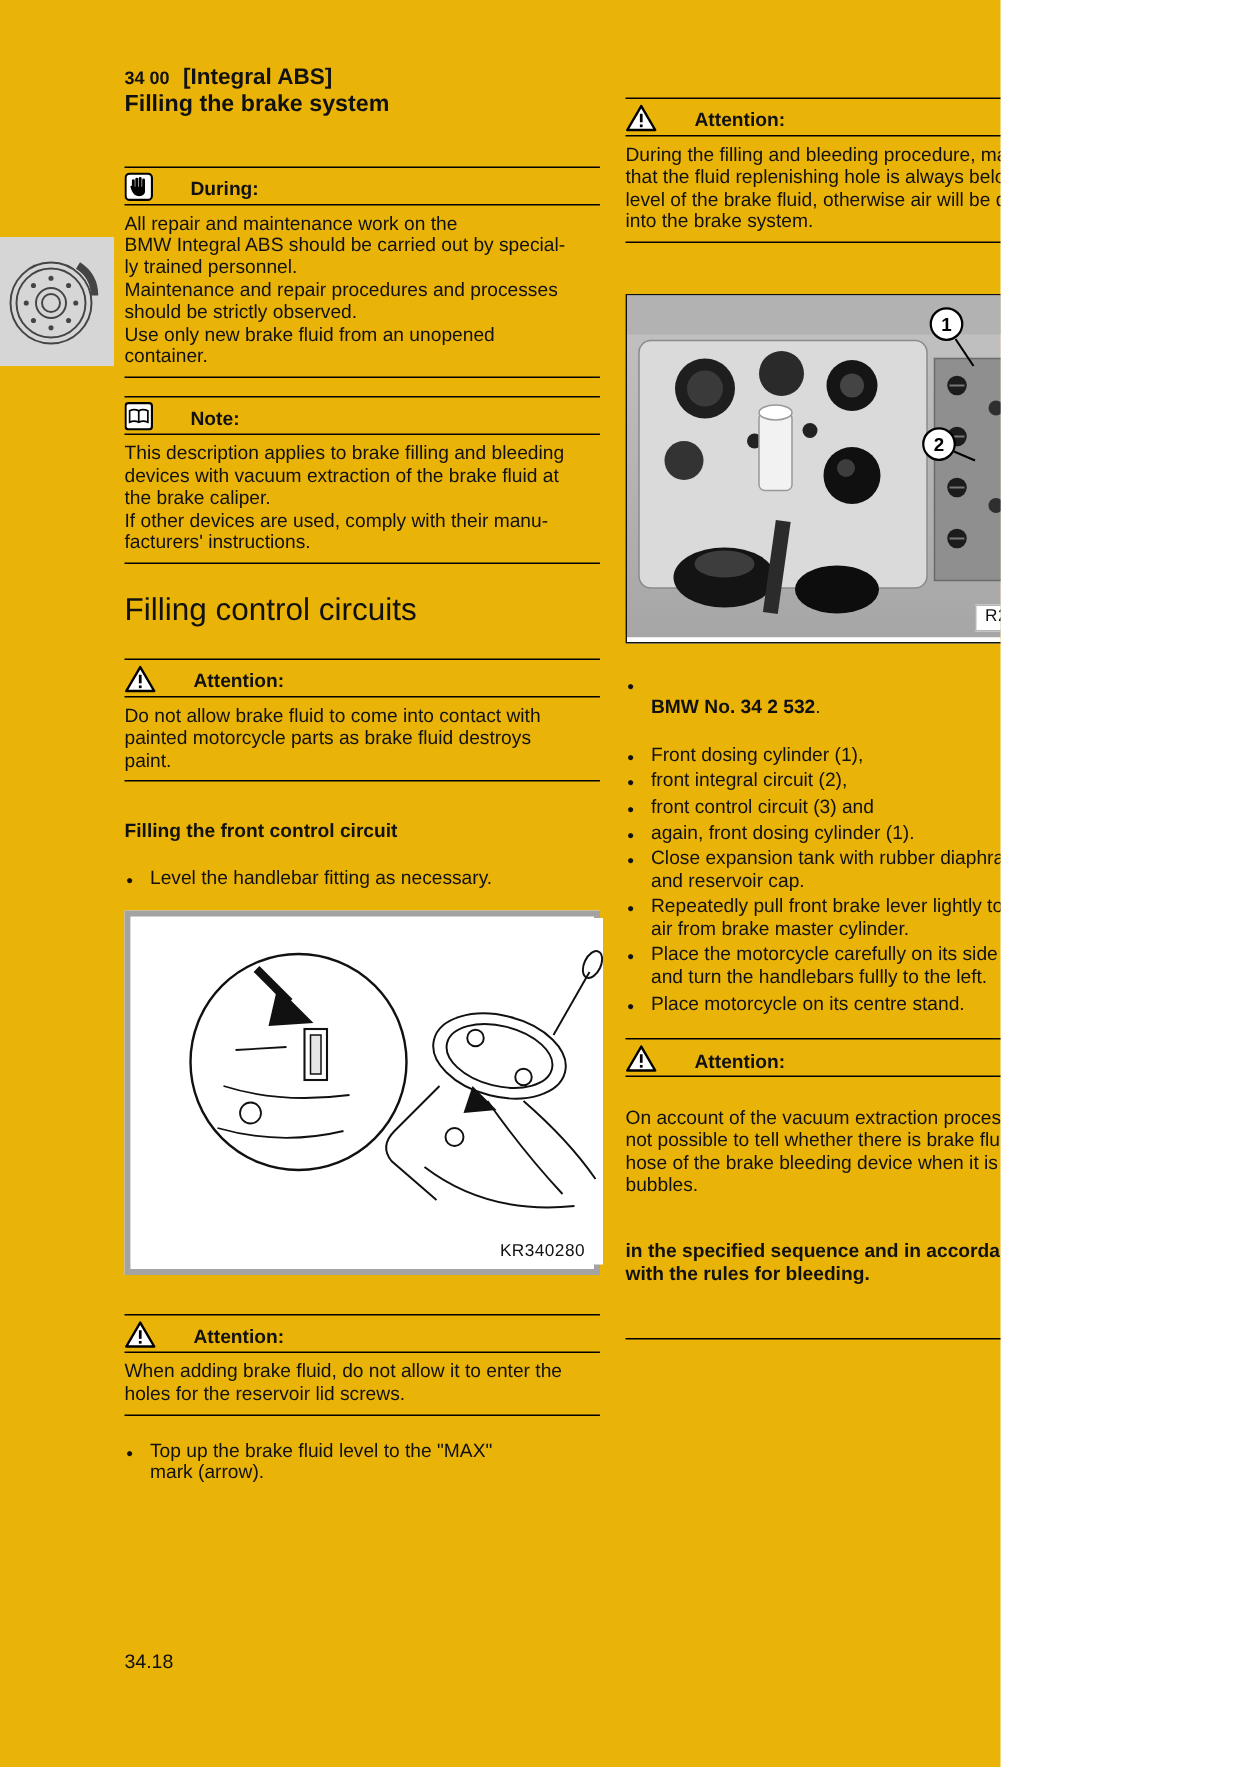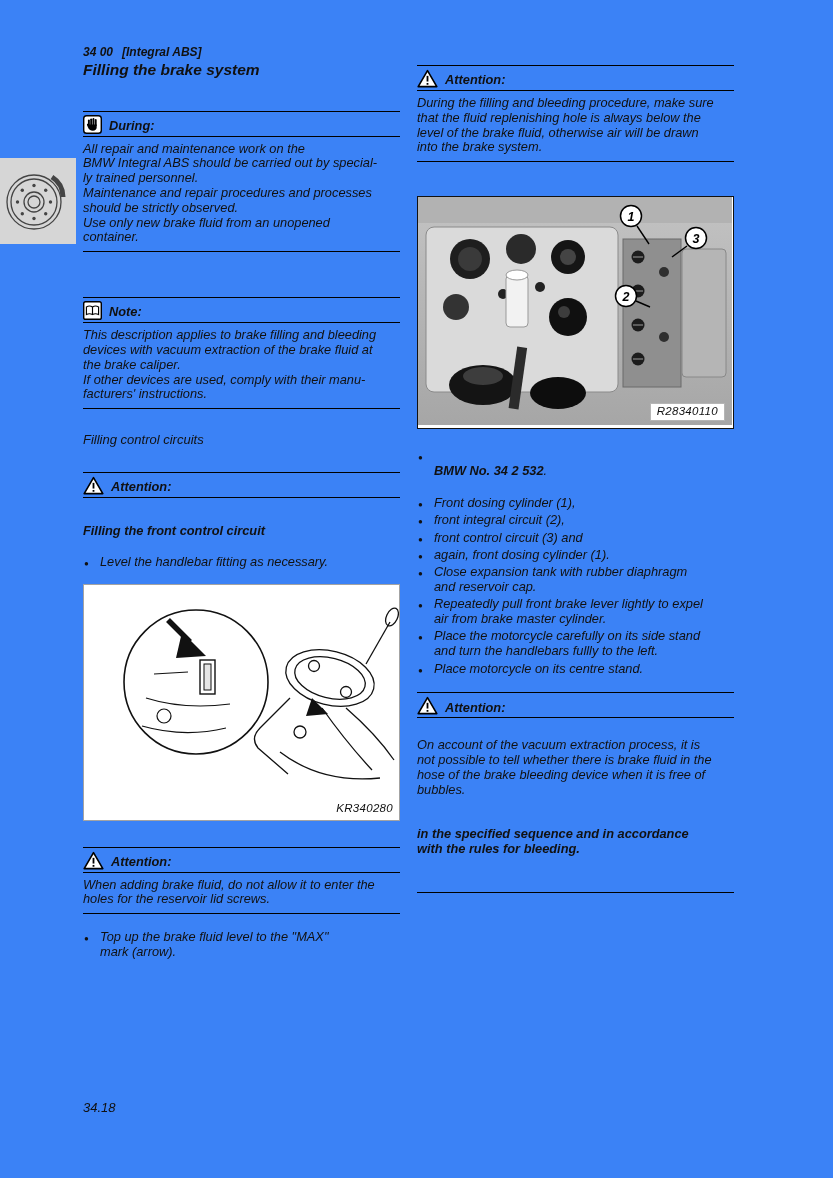--- a/index.html
+++ b/index.html
@@ -1,59 +1,59 @@
 <!DOCTYPE html>
 <html><head>
 <meta charset="utf-8">
 <style>
   html, body { margin:0; padding:0; background:#ffffff; }
   .page {
-    position:relative; width:833px; height:1178px; background:#3b82f6; overflow:hidden;
+    position:relative; width:667px; height:1178px; background:#eab308; overflow:hidden;
     color:#111; font-family:"Liberation Sans", sans-serif;
-    font-size:12.8px; line-height:14.8px;font-style:italic;
+    font-size:12.8px; line-height:14.8px;
   }
   .col { position:absolute; top:0; width:317px; }
   .col-left  { left:83px; }
   .col-right { left:417px; }
 
   .doc-header { padding-top:45px; }
   .hdr-line1 { display:flex; align-items:baseline; gap:9px; }
   .sec-num  { font-weight:bold; font-size:12px; }
-  .sec-name { font-weight:bold; font-size:12px; }
+  .sec-name { font-weight:bold; font-size:15px; }
   .doc-title { font-weight:bold; font-size:15.5px; margin-top:3px; }
 
   .advisory { margin-top:26px; }
   .advisory.mt-first { margin-top:33px; }
-  .advisory.mt-note { margin-top:45px; }
+  .advisory.mt-note { margin-top:12px; }
   .advisory.mt-paint { margin-top:24px; }
   .advisory.mt-top-right { margin-top:65px; }
   .advisory.mt-vacuum { margin-top:16px; }
   .advisory-head {
-    display:flex; align-items:flex-end; gap:7px;
+    display:flex; align-items:flex-end; gap:25px;
     border-top:1px solid #000; border-bottom:1px solid #000;
     padding:3px 0 2px;
   }
   .advisory-title { font-weight:bold; }
   .advisory-body { white-space:pre-line; padding:5px 0 6px; border-bottom:1px solid #000; }
   .icon { display:inline-flex; flex:0 0 auto; }
 
-  .h2 { font-size:13px; font-weight:normal; margin-top:24px; }
+  .h2 { font-size:21px; font-weight:normal; margin-top:24px; }
   .h3 { font-size:12.8px; font-weight:bold; margin-top:26px; }
 
   .bullet { position:relative; padding-left:17px; white-space:pre-line; margin-top:16px; }
   .bullet::before { content:"●"; position:absolute; left:1px; top:2px; font-size:8px; }
 
   ul.bullets { list-style:none; margin:20px 0 0 0; padding:0; }
   ul.bullets li { position:relative; padding-left:17px; white-space:pre-line; margin-bottom:2.5px; }
   ul.bullets li::before { content:"●"; position:absolute; left:1px; top:2px; font-size:8px; }
   .bold-line { display:block; font-weight:normal; }
   .bold-line b { font-weight:bold; }
   .bold-block { display:block; font-weight:bold; white-space:pre-line; }
 
-  .figure { position:relative; background:#fff; border:1px solid #a3a3a3; margin-top:14px; }
+  .figure { position:relative; background:#fff; border:4px solid #a3a3a3; margin-top:14px; }
   .figure.photo { border:1.5px solid #111; margin-top:34px; }
   .figure-label { position:absolute; right:6px; bottom:4px; font-size:11.5px; letter-spacing:.3px; color:#111; }
   .figure-label.chip { background:#fff; padding:0 6px 1px 6px; right:8px; bottom:7px; border:1px solid #b5b5b5; }
 
   .page-number { position:absolute; left:83px; top:1101px; font-size:13px; }
   .margin-tab { position:absolute; left:0; top:158px; width:76px; height:86px; }
 </style>
 </head>
 <body>
 
@@ -141,20 +141,23 @@
       <div class="advisory-head">
         <span class="icon">
           <svg width="21" height="19" viewBox="0 0 22 20">
             <path d="M11 1.8 L20.8 18.6 H1.2 Z" fill="#fff" stroke="#000" stroke-width="1.7" stroke-linejoin="round"></path>
             <rect x="10.05" y="7.2" width="1.9" height="6" fill="#000"></rect>
             <rect x="10.05" y="14.7" width="1.9" height="1.9" fill="#000"></rect>
           </svg>
         </span>
         <span class="advisory-title">Attention:</span>
       </div>
+      <div class="advisory-body">Do not allow brake fluid to come into contact with
+painted motorcycle parts as brake fluid destroys
+paint.</div>
     </div>
 
     <div class="h3">Filling the front control circuit</div>
 
     <div class="bullet">Level the handlebar fitting as necessary.</div>
 
     <div class="figure" style="height:235px;">
       <svg width="315" height="233" viewBox="0 0 315 231">
         <rect width="315" height="231" fill="#fff"></rect>
 

